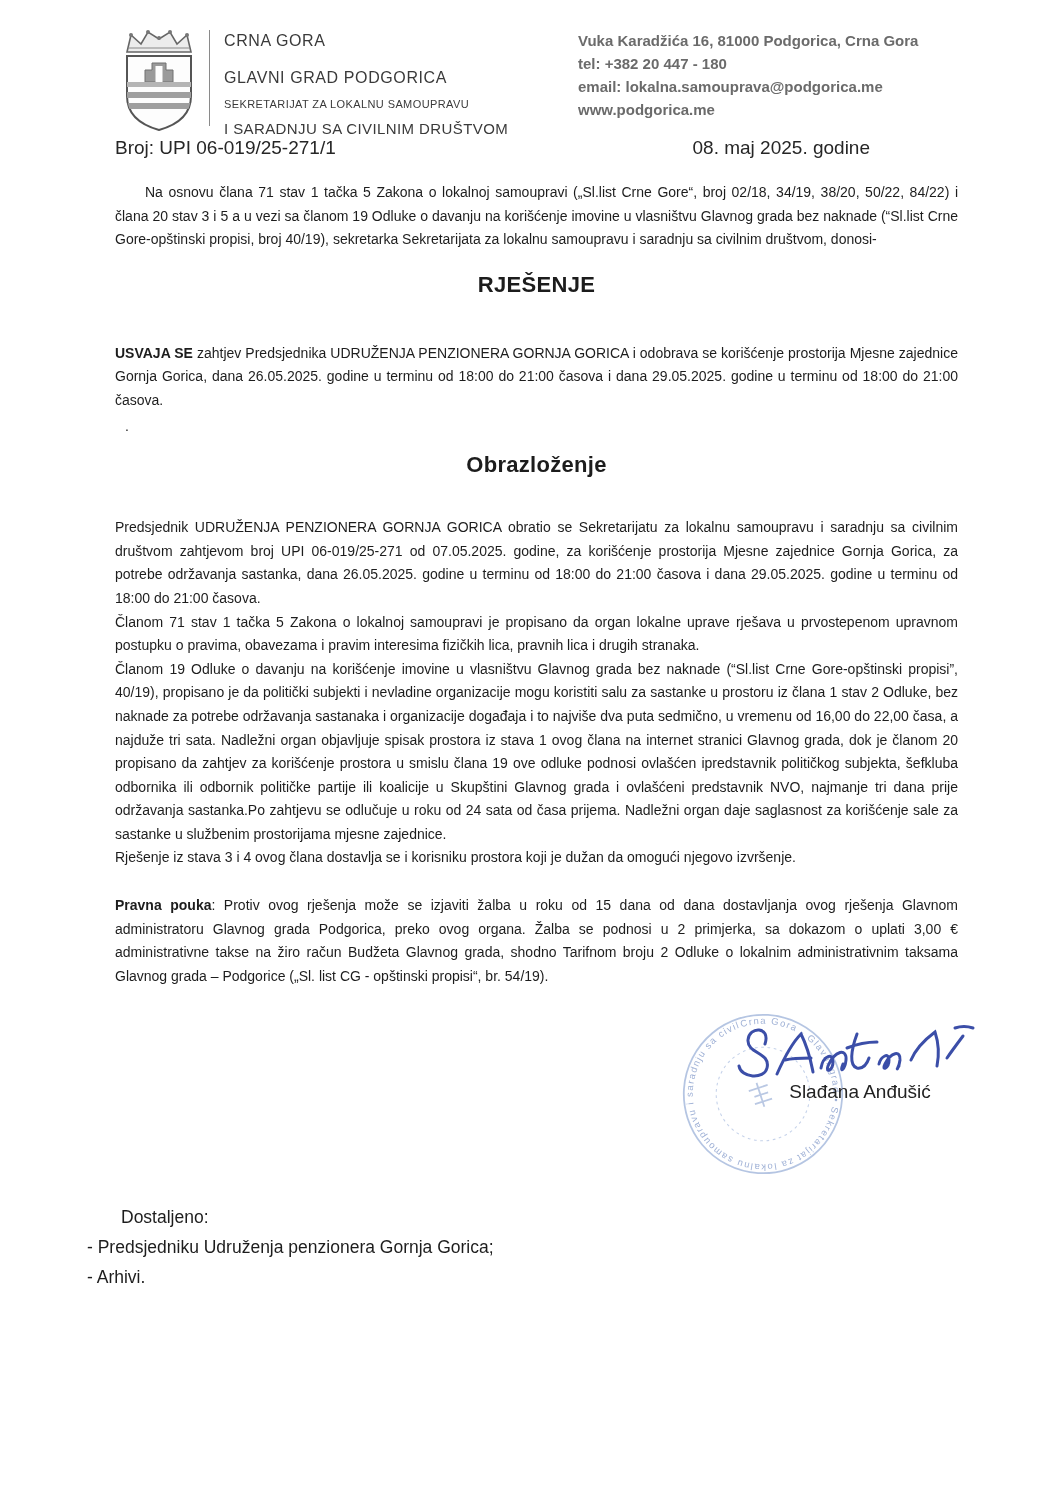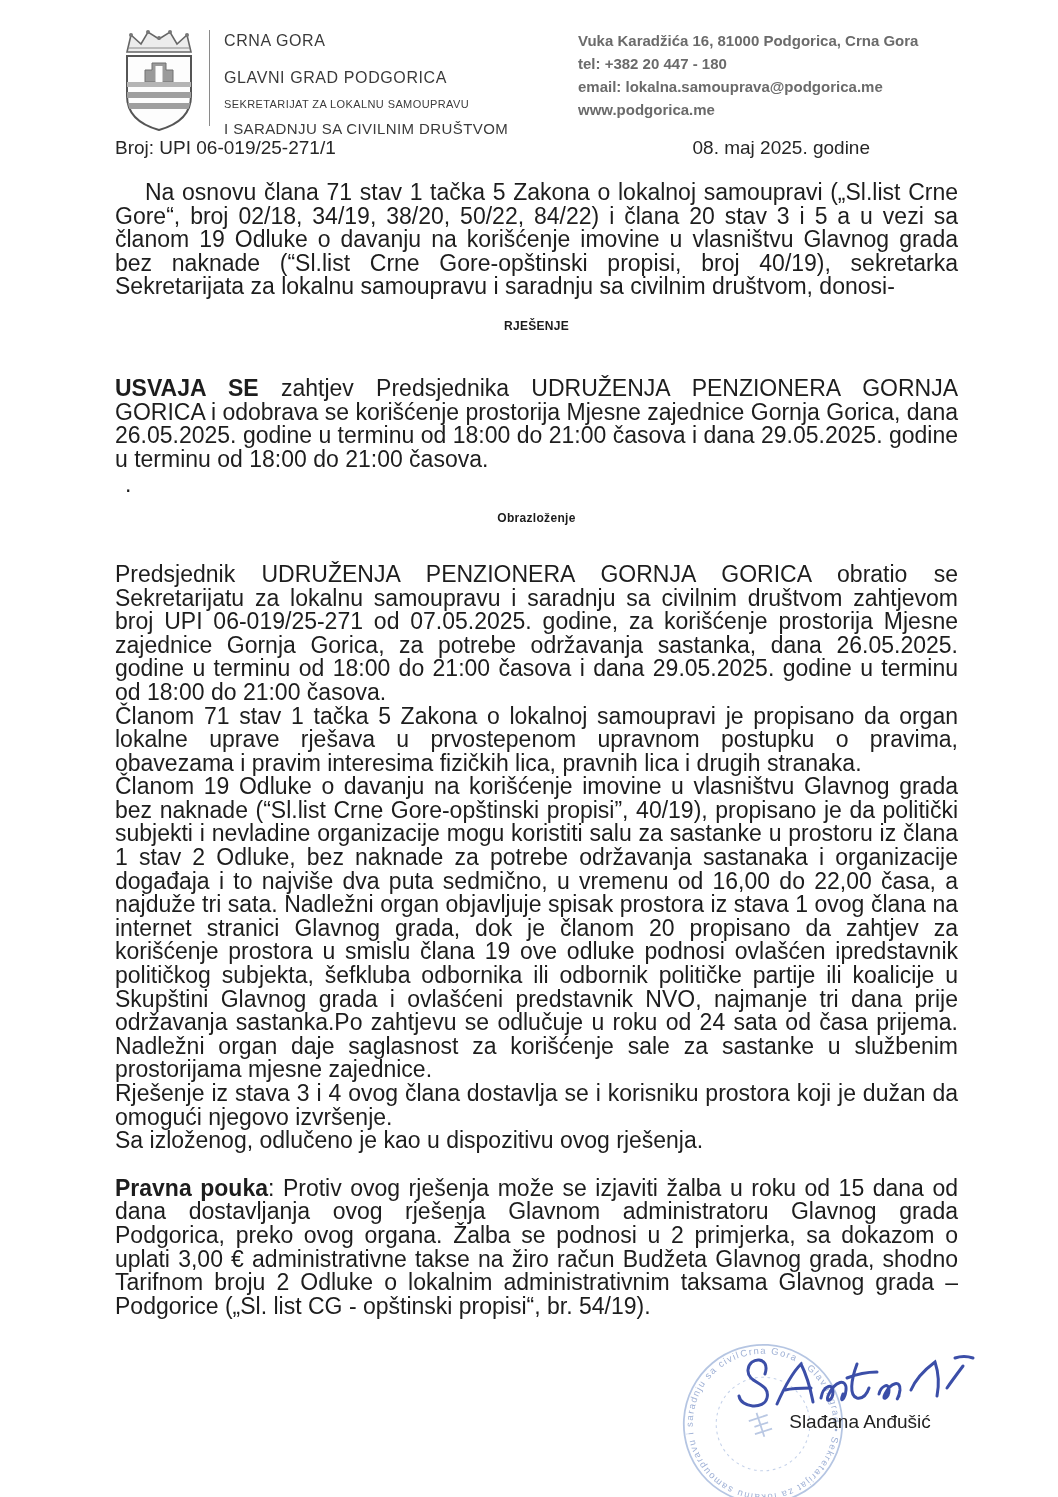--- a/index.html
+++ b/index.html
@@ -24,24 +24,24 @@
   .org-line3 { font-size: 11px; letter-spacing: 0.4px; margin-bottom: 10px; }
   .org-line4 { font-size: 15px; letter-spacing: 0.4px; }
   .contact-block { padding-top: 6px; color: #6b6b6b; font-size: 15px; width: 380px; }
   .contact-block div { margin-bottom: 6px; font-weight: bold; }
 
   
   .meta-row { display: flex; justify-content: space-between; font-size: 19px; color: #262626; }
   .meta-date { margin-right: 88px; }
 
   
-  .bodytext { font-size: 23px; line-height: 23.6px; text-align: justify; color: #1d1d1d; }
+  .bodytext { font-size: 14px; line-height: 23.6px; text-align: justify; color: #1d1d1d; }
   p { margin: 0; }
   .intro { margin-top: 22px; text-indent: 30px; }
-  .heading { text-align: center; font-weight: bold; font-size: 12px; letter-spacing: 0.3px; }
+  .heading { text-align: center; font-weight: bold; font-size: 22px; letter-spacing: 0.3px; }
   .heading-rjesenje { margin-top: 20px; }
   .decision-par { margin-top: 44px; }
   .stray-dot { margin-top: 2px; text-indent: 10px; text-align: left; }
   .heading-obrazlozenje { margin-top: 14px; }
   .rationale { margin-top: 38px; }
   .legal { margin-top: 24px; }
   .b { font-weight: bold; }
 
   
   .sig-area { position: relative; height: 190px; margin-top: 8px; }
@@ -115,21 +115,20 @@
   <p class="bodytext decision-par"><span class="b">USVAJA SE</span><span> zahtjev  Predsjednika UDRUŽENJA PENZIONERA GORNJA GORICA  i odobrava se korišćenje prostorija Mjesne zajednice Gornja Gorica, dana  26.05.2025. godine u terminu od 18:00 do 21:00 časova i dana 29.05.2025. godine u terminu od 18:00 do 21:00 časova.</span></p>
   <p class="bodytext stray-dot">.</p>
 
   <div class="heading heading-obrazlozenje">Obrazloženje</div>
 
   <div class="bodytext rationale">
     <p>Predsjednik UDRUŽENJA PENZIONERA GORNJA GORICA obratio se Sekretarijatu za lokalnu samoupravu i saradnju sa civilnim društvom  zahtjevom broj UPI 06-019/25-271 od 07.05.2025. godine, za korišćenje prostorija Mjesne zajednice Gornja Gorica, za potrebe održavanja sastanka, dana  26.05.2025. godine u terminu od 18:00 do 21:00 časova i dana 29.05.2025. godine u terminu od 18:00 do 21:00 časova.</p>
     <p>Članom 71 stav 1 tačka 5  Zakona o lokalnoj samoupravi je propisano da organ lokalne uprave rješava u prvostepenom upravnom postupku o pravima, obavezama i pravim interesima fizičkih lica, pravnih lica i drugih stranaka.</p>
     <p>Članom 19 Odluke o davanju na korišćenje imovine u vlasništvu Glavnog grada bez naknade (“Sl.list Crne Gore-opštinski propisi”, 40/19), propisano je da politički subjekti i nevladine organizacije mogu koristiti salu za sastanke u prostoru iz člana 1 stav 2 Odluke, bez naknade za potrebe održavanja sastanaka i organizacije događaja i to najviše dva puta sedmično, u vremenu od 16,00 do 22,00 časa, a najduže tri sata. Nadležni organ objavljuje spisak prostora iz stava 1 ovog člana na internet stranici Glavnog grada, dok je članom 20 propisano  da zahtjev za korišćenje prostora u smislu člana 19 ove odluke podnosi ovlašćen ipredstavnik političkog subjekta, šefkluba odbornika ili odbornik političke partije ili koalicije u Skupštini Glavnog grada i ovlašćeni predstavnik NVO, najmanje tri dana prije održavanja sastanka.Po zahtjevu se odlučuje u roku od 24 sata od časa prijema. Nadležni organ daje saglasnost za korišćenje sale za sastanke u službenim prostorijama mjesne zajednice.</p>
     <p>Rješenje iz stava 3 i 4 ovog člana dostavlja se i korisniku prostora koji je dužan da omogući njegovo izvršenje.</p>
-    <p>Sa izloženog, odlučeno je kao u dispozitivu ovog rješenja.</p>
   </div>
 
   <p class="bodytext legal"><span class="b">Pravna pouka</span><span>: Protiv ovog rješenja može se izjaviti žalba u roku od 15 dana od dana dostavljanja ovog rješenja Glavnom administratoru Glavnog grada Podgorica, preko ovog organa. Žalba se podnosi u 2 primjerka, sa dokazom o uplati 3,00 € administrativne takse na žiro račun Budžeta Glavnog grada, shodno Tarifnom broju 2 Odluke o lokalnim administrativnim taksama Glavnog grada – Podgorice („Sl. list CG - opštinski propisi“, br. 54/19).</span></p>
 
   <div class="sig-area">
     <svg class="stamp" viewBox="0 0 200 200">
       <defs>
         <path id="stampCircle" d="M100 22 a78 78 0 1 1 -0.01 0 Z"></path>
       </defs>
       <g transform="rotate(-18 100 100)">

